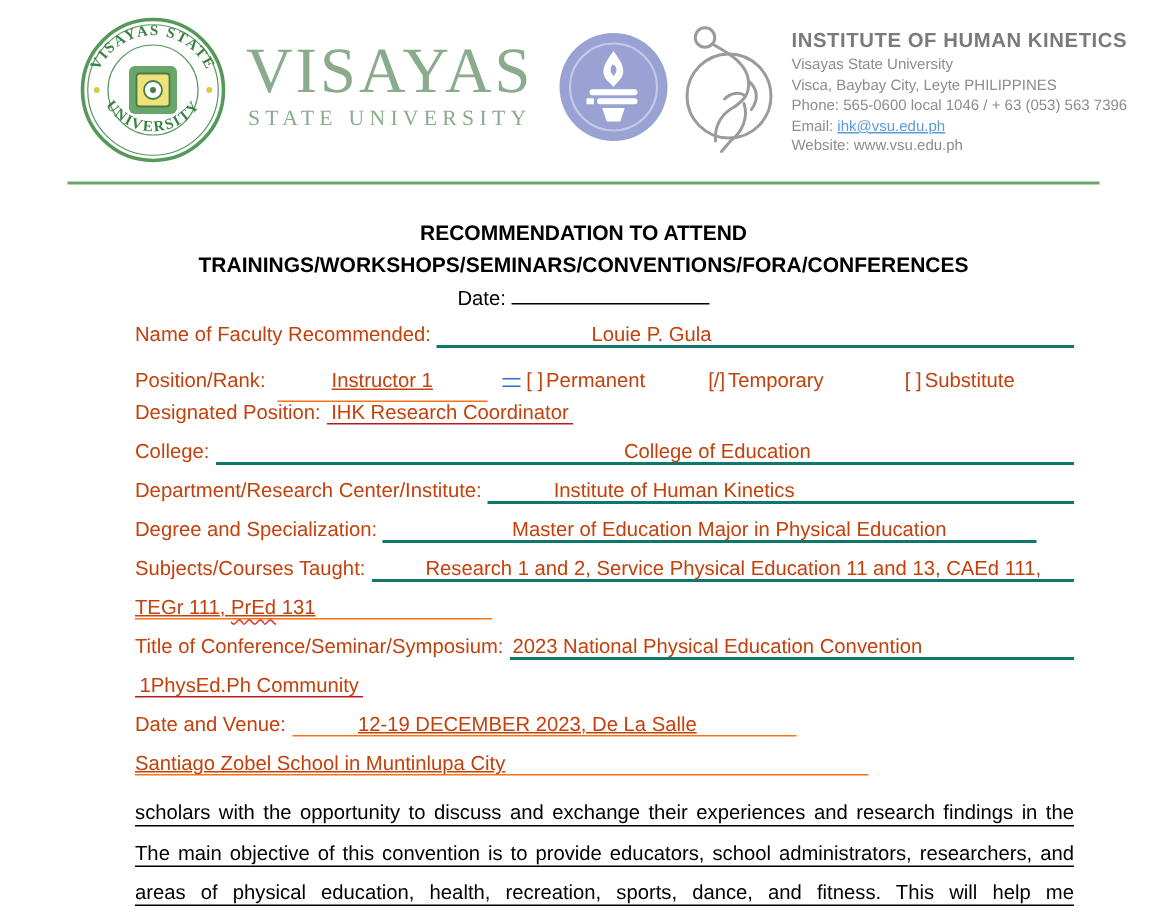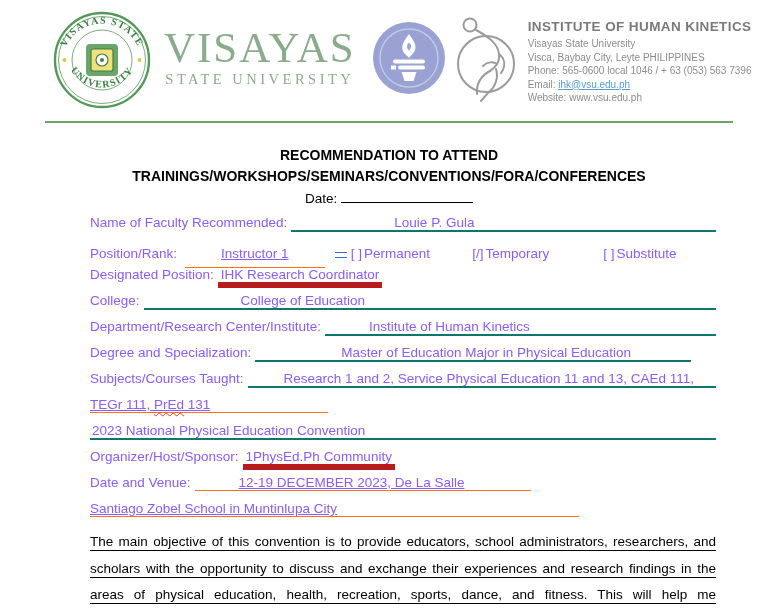--- a/index.html
+++ b/index.html
@@ -20,27 +20,27 @@
   .contact .cname{font-size:13.5px;font-weight:bold;color:#7a7a7a;letter-spacing:0.4px;
                   line-height:16px;margin-bottom:2px;white-space:nowrap;}
   .contact a{color:#5b9bd5;text-decoration:underline;}
   .divider{margin:5px 45px 0 45px;border-top:2px solid #6aa56a;height:0;}
   
   .titleblock{margin-top:22px;text-align:center;}
   .titleblock .t1,.titleblock .t2{font-size:14px;font-weight:bold;line-height:21px;color:#000;}
   .dateline{font-size:13.5px;margin-top:1px;color:#000;}
   .blank{display:inline-block;border-bottom:1px solid #000;height:14px;vertical-align:baseline;}
   
-  .doc-body{margin:9px 62px 0 90px;font-size:13.5px;color:#8b5cf6;}
+  .doc-body{margin:9px 62px 0 90px;font-size:13.5px;color:#c2410c;}
   .row{height:26px;display:flex;align-items:baseline;white-space:nowrap;}
   .row.inlinerow{display:block;line-height:26px;}
   .lbl{flex:0 0 auto;margin-right:4px;}
   .fill{flex:1 1 auto;border-bottom:2px solid #0f766e;white-space:nowrap;}
   .ublk{display:inline-block;border-bottom:1px solid #f97316;white-space:nowrap;text-decoration:underline;}
-  .uval{border-bottom:6px solid #b91c1c;padding:0 3px;white-space:nowrap;}
+  .uval{border-bottom:1px solid #b91c1c;padding:0 3px;white-space:nowrap;}
   .center{text-align:center;}
   .grammar-mark{display:inline-block;width:12px;height:4px;margin:0 4px 0 10px;
                 border-top:1px solid #2f6bd0;border-bottom:1px solid #2f6bd0;}
   .cb-box{display:inline-block;}
   .cb-lbl{display:inline-block;margin-left:2px;}
   .gap-temp{margin-left:42px;}
   .gap-sub{margin-left:54px;}
   .it{font-style:italic;}
   .squiggle{text-decoration:underline;text-decoration-style:wavy;
             text-decoration-color:#e03c31;text-decoration-thickness:1px;text-underline-offset:3px;}
@@ -139,21 +139,21 @@
       <span class="ublk center" style="width:140px;"><span>Instructor 1</span></span><span class="grammar-mark"></span><span class="cb-box">[ ]</span><span class="cb-lbl">Permanent</span><span class="cb-box gap-temp">[/]</span><span class="cb-lbl">Temporary</span><span class="cb-box gap-sub">[ ]</span><span class="cb-lbl">Substitute</span>
     </div>
 
     <div class="row">
       <span class="lbl">Designated Position:</span>
       <span class="uval"><span>IHK Research Coordinator</span></span>
     </div>
 
     <div class="row">
       <span class="lbl">College:</span>
-      <span class="fill" style="padding-left:97px;"><span>College of Education</span></span>
+      <span class="fill" style="padding-left:97px;text-align:center;"><span>College of Education</span></span>
     </div>
 
     <div class="row">
       <span class="lbl">Department/Research Center/Institute:</span>
       <span class="fill" style="padding-left:44px;"><span>Institute of Human Kinetics</span></span>
     </div>
 
     <div class="row">
       <span class="lbl">Degree and Specialization:</span>
       <span class="fill" style="padding-left:86px;margin-right:25px;"><span>Master of Education Major in Physical Education</span></span>
@@ -162,38 +162,38 @@
     <div class="row">
       <span class="lbl">Subjects/Courses Taught:</span>
       <span class="fill" style="padding-left:36px;"><span>Research 1 and 2, Service Physical Education 11 and 13, CAEd 111,</span></span>
     </div>
 
     <div class="row">
       <span class="ublk" style="width:238px;"><span>TEGr 111, </span><span class="squiggle">PrEd</span><span> 131</span></span>
     </div>
 
     <div class="row">
+      <span class="lbl">Title of Conference/Seminar/Symposium:</span>
       <span class="fill" style="padding-left:2px;"><span>2023 National Physical Education Convention</span></span>
     </div>
 
     <div class="row">
-      <span class="lbl">Organizer/Host/Sponsor:</span>
       <span class="uval"><span>1PhysEd.Ph Community</span></span>
     </div>
 
     <div class="row">
       <span class="lbl">Date and Venue:</span>
       <span class="ublk" style="width:292px;padding-left:44px;"><span>12-19 DECEMBER 2023, De La Salle</span></span>
     </div>
 
     <div class="row">
       <span class="ublk" style="width:489px;"><span>Santiago Zobel School in Muntinlupa City</span></span>
     </div>
 
   </div>
 
   <div class="para">
+    <div class="pline">scholars with the opportunity to discuss and exchange their experiences and research findings in the</div>
     <div class="pline">The main objective of this convention is to provide educators, school administrators, researchers, and</div>
-    <div class="pline">scholars with the opportunity to discuss and exchange their experiences and research findings in the</div>
     <div class="pline">areas of physical education, health, recreation, sports, dance, and fitness. This will help me</div>
   </div>
 
 </div>
 
 </body></html>

